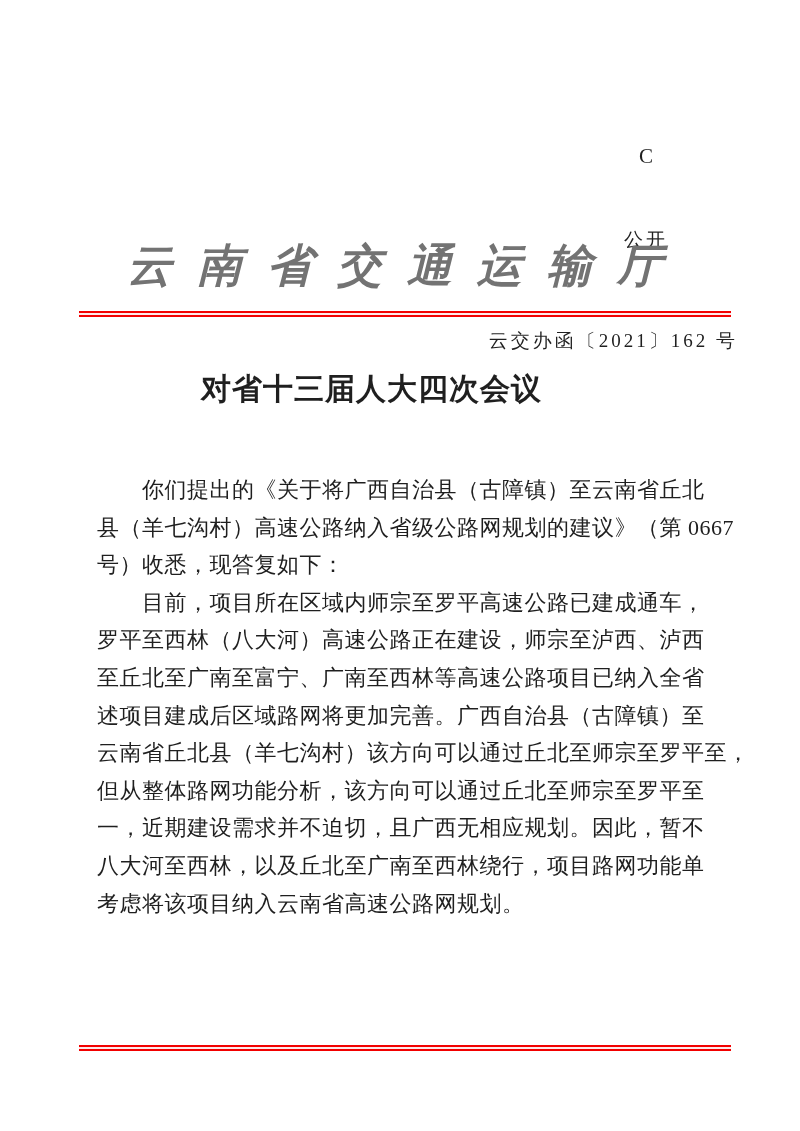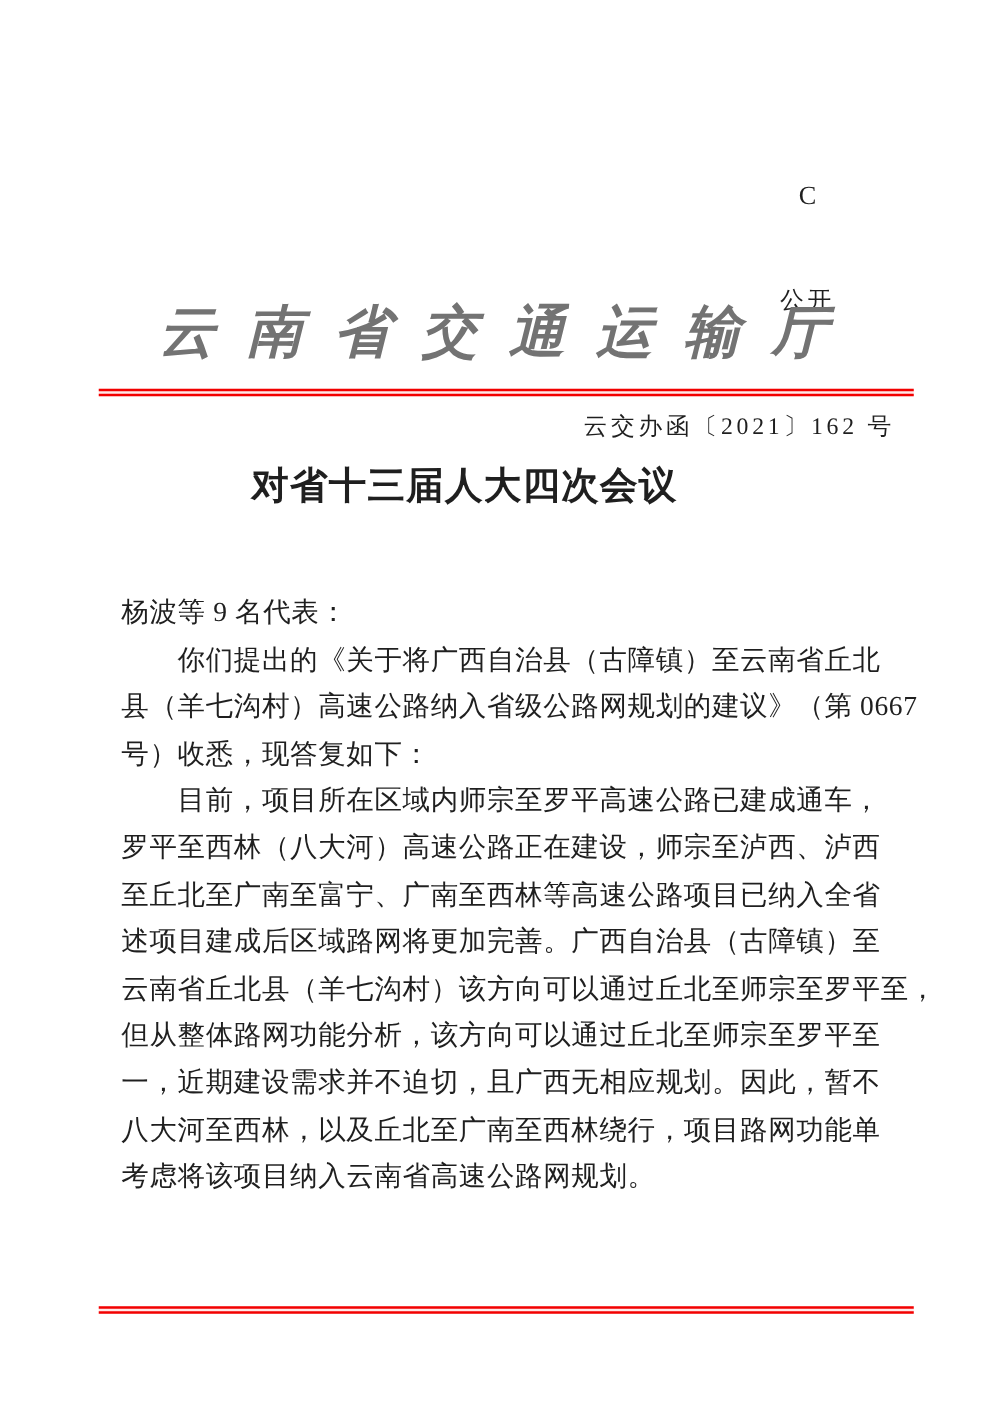--- a/index.html
+++ b/index.html
@@ -47,21 +47,21 @@
     box-sizing: border-box;
     border-top: 2px solid #f20000;
     border-bottom: 2px solid #f20000;
     background: #ffe8e8;
   }
   .rule-top { top: 311px; }
   .rule-bottom { top: 1045px; }
   .doc-number {
     position: absolute;
     top: 328px;
-    right: 84px;
+    right: 62px;
     font-size: 19px;
     letter-spacing: 3px;
     white-space: nowrap;
   }
   .doc-title {
     position: absolute;
     top: 366px;
     left: 0;
     width: 743px;
     text-align: center;
@@ -95,21 +95,20 @@
 
   <div class="red-rule rule-top"></div>
 
   <div class="doc-number">云交办函〔2021〕162 号</div>
 
   <div class="doc-title">
     <div>对省十三届人大四次会议</div>
   </div>
 
   <div class="doc-body">
-    <div class="body-line">杨波等 9 名代表：</div>
     <div class="body-line">　　你们提出的《关于将广西自治县（古障镇）至云南省丘北</div>
     <div class="body-line">县（羊七沟村）高速公路纳入省级公路网规划的建议》（第 0667</div>
     <div class="body-line">号）收悉，现答复如下：</div>
     <div class="body-line">　　目前，项目所在区域内师宗至罗平高速公路已建成通车，</div>
     <div class="body-line">罗平至西林（八大河）高速公路正在建设，师宗至泸西、泸西</div>
     <div class="body-line">至丘北至广南至富宁、广南至西林等高速公路项目已纳入全省</div>
     <div class="body-line">述项目建成后区域路网将更加完善。广西自治县（古障镇）至</div>
     <div class="body-line">云南省丘北县（羊七沟村）该方向可以通过丘北至师宗至罗平至，</div>
     <div class="body-line">但从整体路网功能分析，该方向可以通过丘北至师宗至罗平至</div>
     <div class="body-line">一，近期建设需求并不迫切，且广西无相应规划。因此，暂不</div>

